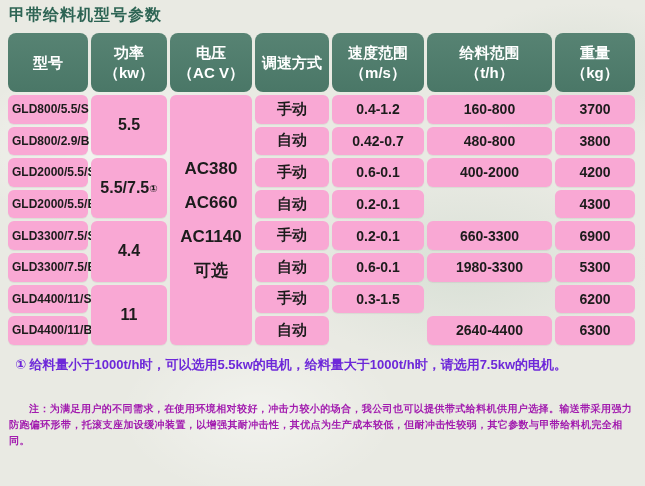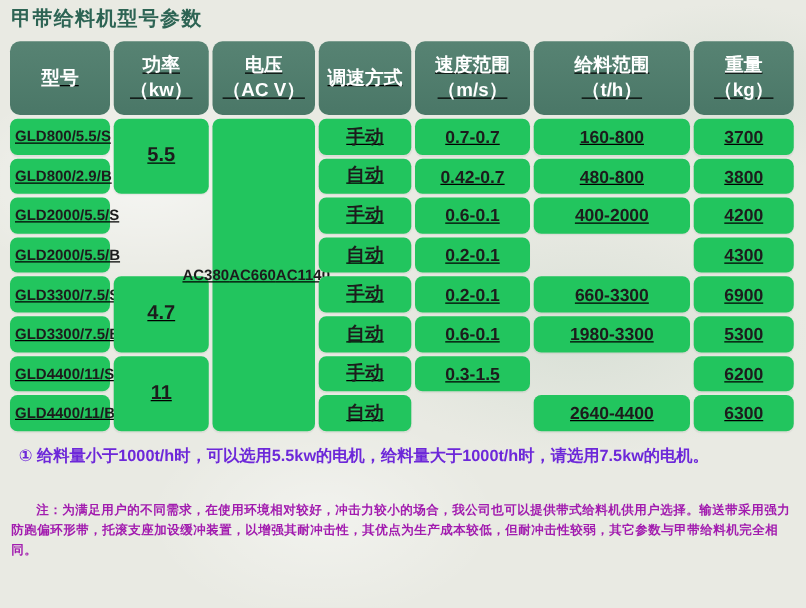--- a/index.html
+++ b/index.html
@@ -29,24 +29,23 @@
     margin: 1px 0 7px 1px;
     letter-spacing: 1px;
   }
 
   .spec-table {
     display: grid;
     grid-template-columns: 80px 76px 82px 74px 92px 125px 80px;
     grid-template-rows: 59px repeat(8, 28.6px);
     gap: 3px;
     width: 629px;
-    text-decoration: underline;
   }
   .cell {
-    background: #22c55e;
+    background: #f9a8d4;
     border-radius: 6px;
     display: flex;
     align-items: center;
     justify-content: center;
     color: #1c1c1c;
     font-weight: bold;
     font-size: 14px;
     box-shadow: 0 1px 1px rgba(0,0,0,0.06);
   }
   .hcell {
@@ -65,21 +64,22 @@
   .model-cell {
     justify-content: flex-start;
     padding-left: 4px;
     font-size: 12px;
     letter-spacing: 0;
   }
   .mode-cell { font-size: 15px; }
   .power-cell { font-size: 16px; }
   .power-cell sup { font-size: 10px; font-weight: bold; }
   .voltage-cell {
-    font-size: 12px;
+    flex-direction: column;
+    font-size: 17px;
     line-height: 2.0;
     font-weight: bold;
   }
   .footnote {
     margin: 11px 0 0 7px;
     font-size: 13px;
     font-weight: bold;
     color: #6d28d9;
   }
   .note {
@@ -136,22 +136,26 @@
     <div class="cell model-cell" style="grid-column:1;grid-row:5">GLD2000/5.5/B</div>
     <div class="cell model-cell" style="grid-column:1;grid-row:6">GLD3300/7.5/S</div>
     <div class="cell model-cell" style="grid-column:1;grid-row:7">GLD3300/7.5/B</div>
     <div class="cell model-cell" style="grid-column:1;grid-row:8">GLD4400/11/S</div>
     <div class="cell model-cell" style="grid-column:1;grid-row:9">GLD4400/11/B</div>
 
     <div class="cell power-cell" style="grid-column:2;grid-row:2/span 2">
       <span>5.5</span>
         <sup></sup>
     </div>
+    <div class="cell power-cell" style="grid-column:2;grid-row:4/span 2">
+      <span>5.5/7.5</span>
+        <sup>①</sup>
+    </div>
     <div class="cell power-cell" style="grid-column:2;grid-row:6/span 2">
-      <span>4.7</span>
+      <span>4.4</span>
         <sup></sup>
     </div>
     <div class="cell power-cell" style="grid-column:2;grid-row:8/span 2">
       <span>11</span>
         <sup></sup>
     </div>
 
     <div class="cell voltage-cell" style="grid-column:3;grid-row:2/span 8">
       <span>AC380</span>
       <span>AC660</span>
@@ -161,21 +165,21 @@
 
     <div class="cell mode-cell" style="grid-column:4;grid-row:2">手动</div>
     <div class="cell mode-cell" style="grid-column:4;grid-row:3">自动</div>
     <div class="cell mode-cell" style="grid-column:4;grid-row:4">手动</div>
     <div class="cell mode-cell" style="grid-column:4;grid-row:5">自动</div>
     <div class="cell mode-cell" style="grid-column:4;grid-row:6">手动</div>
     <div class="cell mode-cell" style="grid-column:4;grid-row:7">自动</div>
     <div class="cell mode-cell" style="grid-column:4;grid-row:8">手动</div>
     <div class="cell mode-cell" style="grid-column:4;grid-row:9">自动</div>
 
-    <div class="cell" style="grid-column:5;grid-row:2">0.7-0.7</div>
+    <div class="cell" style="grid-column:5;grid-row:2">0.4-1.2</div>
     <div class="cell" style="grid-column:5;grid-row:3">0.42-0.7</div>
     <div class="cell" style="grid-column:5;grid-row:4">0.6-0.1</div>
     <div class="cell" style="grid-column:5;grid-row:5">0.2-0.1</div>
     <div class="cell" style="grid-column:5;grid-row:6">0.2-0.1</div>
     <div class="cell" style="grid-column:5;grid-row:7">0.6-0.1</div>
     <div class="cell" style="grid-column:5;grid-row:8">0.3-1.5</div>
 
     <div class="cell" style="grid-column:6;grid-row:2">160-800</div>
     <div class="cell" style="grid-column:6;grid-row:3">480-800</div>
     <div class="cell" style="grid-column:6;grid-row:4">400-2000</div>

